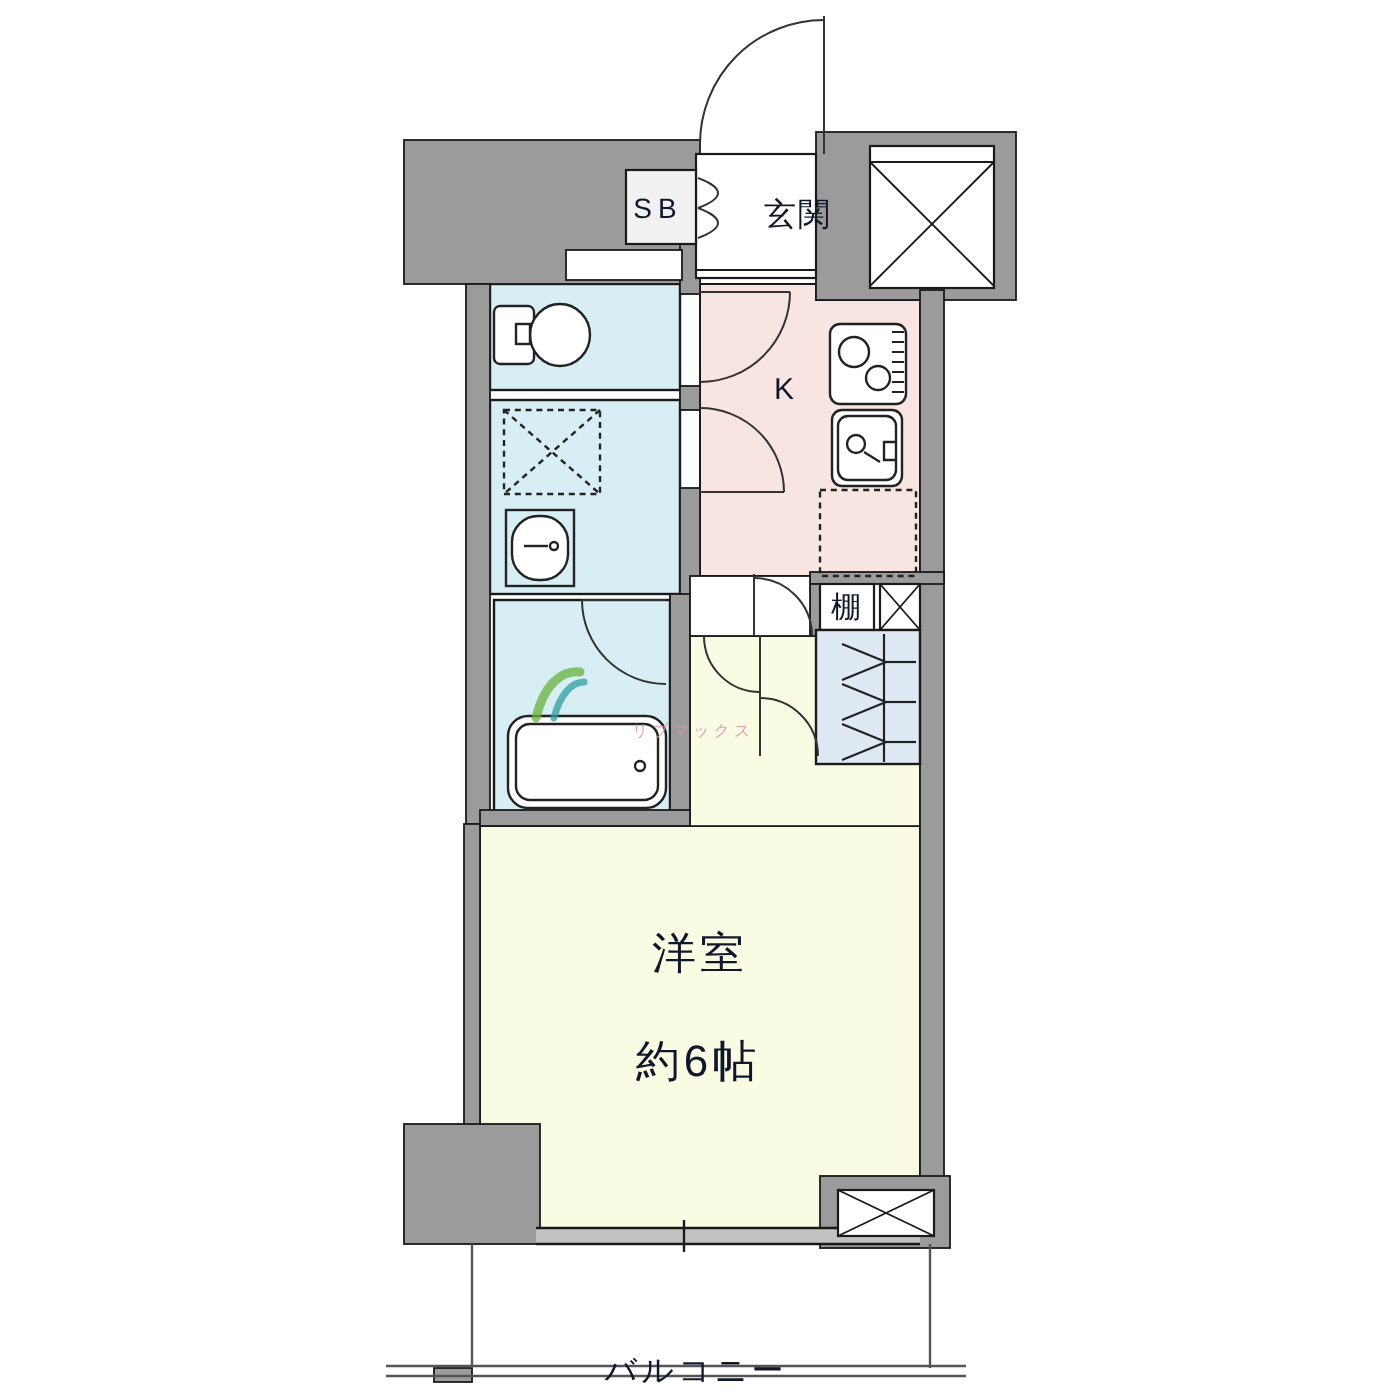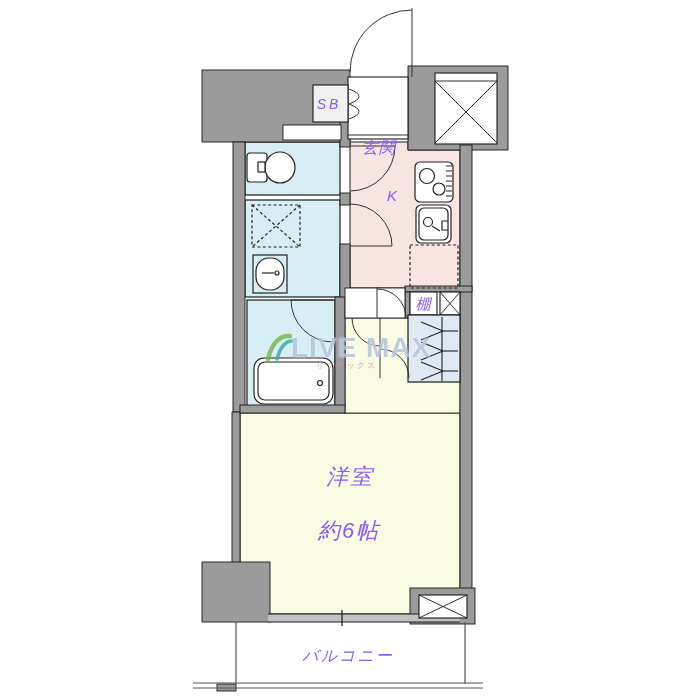--- a/index.html
+++ b/index.html
@@ -1,20 +1,20 @@
 <!DOCTYPE html>
 <html><head>
 <meta charset="utf-8">
 <style>
   html,body{margin:0;padding:0;background:#ffffff;}
   #stage{position:relative;width:700px;height:700px;background:#ffffff;overflow:hidden;
          font-family:"Liberation Sans",sans-serif;}
   #plan-svg{position:absolute;left:0;top:0;}
-  .lbl{position:absolute;transform:translate(-50%,-50%);color:#8b5cf6;white-space:nowrap;
-       font-family:"Liberation Sans",sans-serif;font-style:italic;}
+  .lbl{position:absolute;transform:translate(-50%,-50%);color:#0f172a;white-space:nowrap;
+       font-family:"Liberation Sans",sans-serif;}
   .lbl-sb{font-size:14px;letter-spacing:3px;}
   .lbl-genkan{font-size:16px;letter-spacing:1px;}
   .lbl-k{font-size:15px;}
   .lbl-tana{font-size:15px;}
   .lbl-room{font-size:22px;letter-spacing:2px;}
   .lbl-balcony{font-size:16px;letter-spacing:2px;}
   .wm-text{position:absolute;left:291px;top:332px;font-size:28px;font-weight:bold;
            letter-spacing:1px;color:rgba(136,163,201,0.55);
            text-shadow:0 0 2px rgba(255,255,255,0.9);white-space:nowrap;}
   .wm-sub{position:absolute;left:316px;top:360px;font-size:8px;letter-spacing:2px;
@@ -193,23 +193,22 @@
     <line x1="193" y1="688" x2="483" y2="688"></line>
   </g>
 
   <g fill="none" stroke-linecap="round" opacity="0.75">
     <path d="M268,359 C272,342 281,335 290,336" stroke="#6ab33e" stroke-width="4.5"></path>
     <path d="M277,359 C280,347 286,341 292,341" stroke="#2fa0a0" stroke-width="3.5"></path>
   </g>
 </svg>
 
 <div class="lbl lbl-sb" style="left:329px;top:104px;">SB</div>
-<div class="lbl lbl-genkan" style="left:379px;top:108px;margin-top:40px;">玄関</div>
+<div class="lbl lbl-genkan" style="left:399px;top:108px;">玄関</div>
 <div class="lbl lbl-k" style="left:392px;top:195px;">K</div>
 <div class="lbl lbl-tana" style="left:423px;top:304px;">棚</div>
 <div class="lbl lbl-room" style="left:350px;top:477px;">洋室</div>
 <div class="lbl lbl-room" style="left:349px;top:504px;margin-top:27px;">約6帖</div>
-<div class="lbl lbl-balcony" style="left:348px;top:656px;">バルコニー</div>
-
-<div class="wm-text">LIVE MAX</div>
+<div class="lbl lbl-balcony" style="left:348px;top:686px;">バルコニー</div>
+
 <div class="wm-sub">リブマックス</div>
 
 </div>
 
 </body></html>

